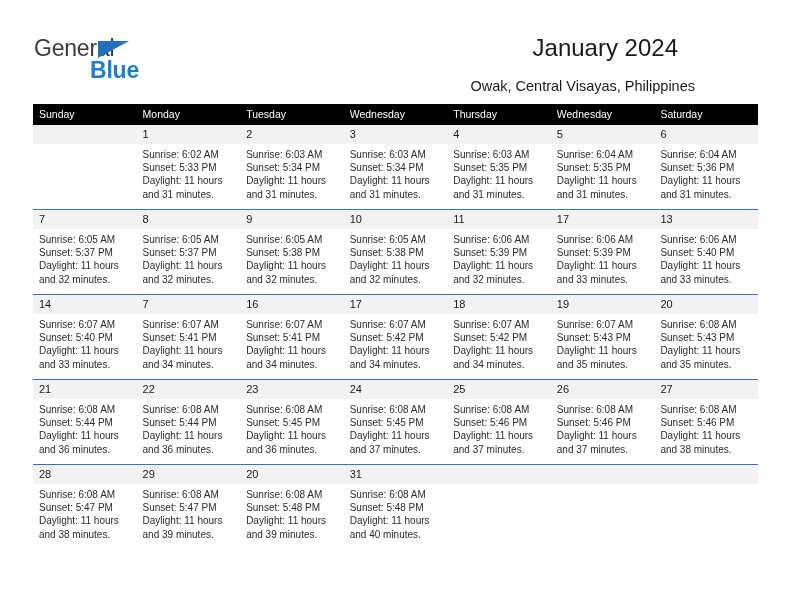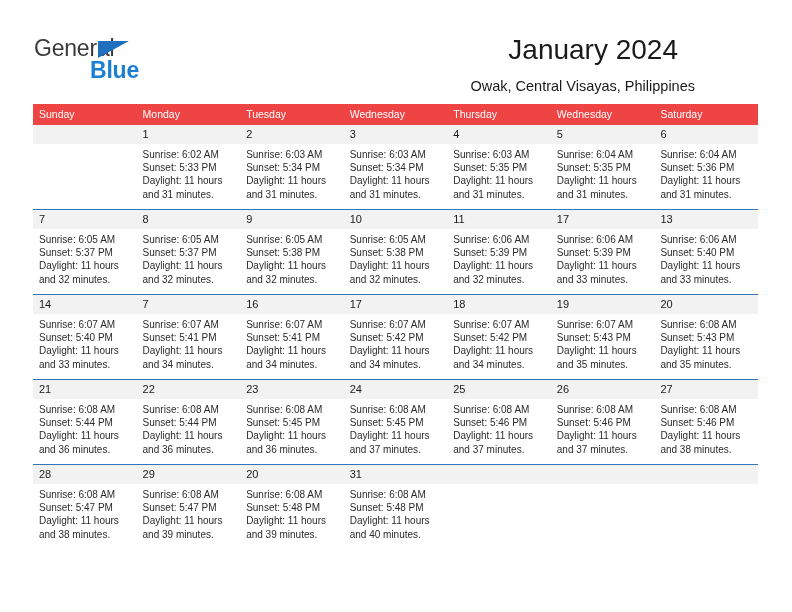--- a/index.html
+++ b/index.html
@@ -66,21 +66,21 @@
     color: #1b7fd4;
     line-height: 25px;
     white-space: nowrap;
     font-weight: bold;
   }
 
   .title {
     position: absolute;
     right: 34px;
     top: 34px;
-    font-size: 28px;
+    font-size: 24px;
     color: #1a1a1a;
     text-align: right;
     white-space: nowrap;
   }
   .subtitle {
     position: absolute;
     right: 17px;
     top: 78px;
     font-size: 14.5px;
     color: #1a1a1a;
@@ -91,21 +91,21 @@
   
   .calendar {
     position: absolute;
     left: 33px;
     top: 104px;
     width: 725px;
     border-collapse: collapse;
     table-layout: fixed;
   }
   .calendar th {
-    background: #ef4444;
+    background: #000000;
     color: #ffffff;
     font-size: 10.5px;
     font-weight: normal;
     text-align: left;
     padding: 4px 0 5px 6px;
     height: 12px;
     border: none;
   }
   .calendar td {
     vertical-align: top;

